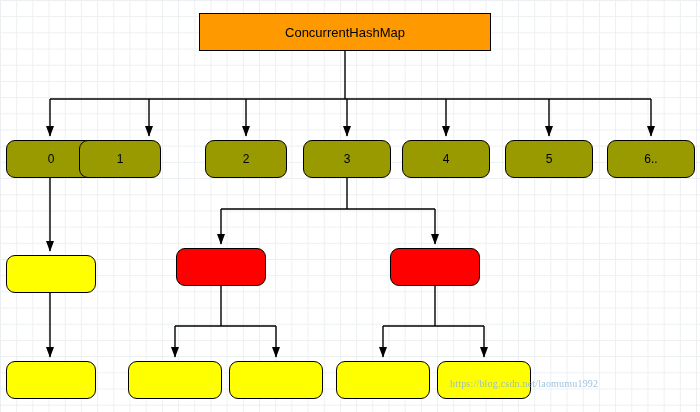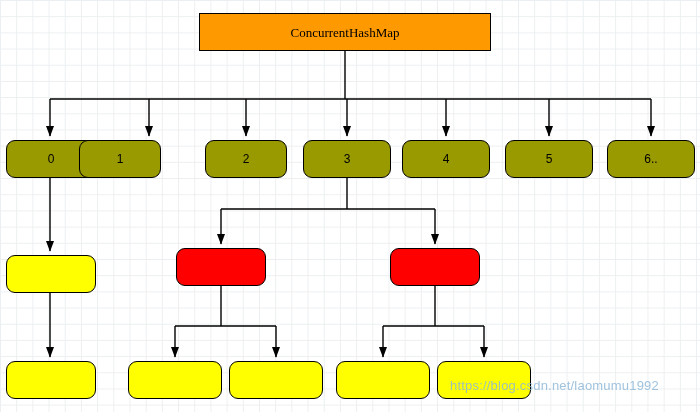--- a/index.html
+++ b/index.html
@@ -36,26 +36,25 @@
     align-items: center;
     justify-content: center;
     font-size: 12px;
     color: #000000;
     line-height: 1;
     white-space: nowrap;
   }
   .node.root {
     border-radius: 0;
     font-size: 13px;
-    font-family: Liberation Serif, serif;
   }
   .watermark {
     position: absolute;
-    font-family: Liberation Sans, sans-serif;
-    font-size: 13px;
+    font-family: Liberation Serif, serif;
+    font-size: 10px;
     color: #8fb8d8;
     opacity: 0.85;
     white-space: nowrap;
     letter-spacing: 0.2px;
     text-align: center;
   }
 </style>
 </head>
 <body>
 

